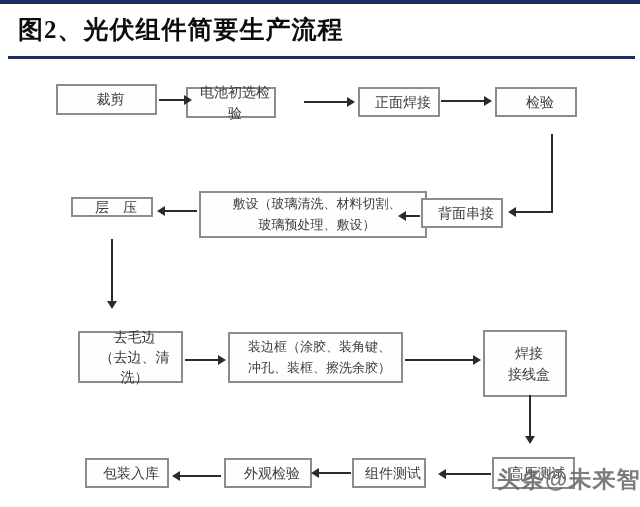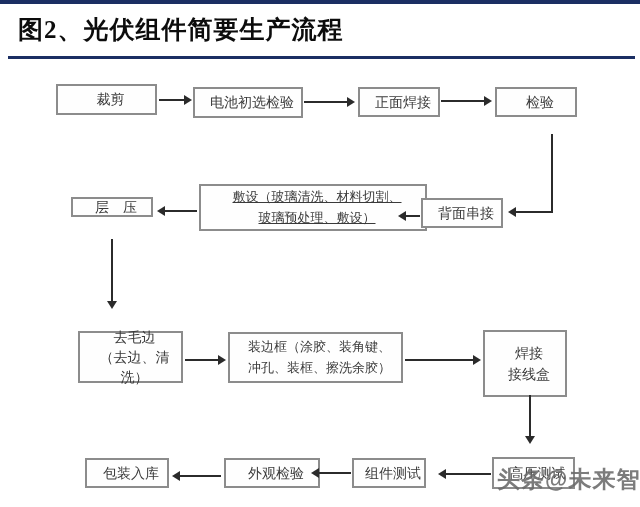--- a/index.html
+++ b/index.html
@@ -28,32 +28,32 @@
   .ah-right{border-top:5px solid transparent;border-bottom:5px solid transparent;border-left:8px solid #2b2b2b;}
   .ah-left{border-top:5px solid transparent;border-bottom:5px solid transparent;border-right:8px solid #2b2b2b;}
   .ah-down{border-left:5px solid transparent;border-right:5px solid transparent;border-top:8px solid #2b2b2b;}
   .watermark{
     position:absolute;left:497px;top:464px;z-index:10;
     font-size:23px;font-weight:bold;color:#6a6a6a;opacity:.88;letter-spacing:1px;
     white-space:nowrap;
   }
   
   #n-cut{left:56px;top:84px;width:101px;height:31px;}
-  #n-cell{left:193px;top:87px;width:110px;height:31px;}
+  #n-cell{left:186px;top:87px;width:90px;height:31px;}
   #n-front{left:358px;top:87px;width:82px;height:30px;}
   #n-inspect{left:495px;top:87px;width:82px;height:30px;}
-  #n-layup{left:199px;top:184px;width:228px;height:47px;text-decoration:underline;}
+  #n-layup{left:199px;top:191px;width:228px;height:47px;}
   #n-backstring{left:421px;top:198px;width:82px;height:30px;}
   #n-lam{left:71px;top:197px;width:82px;height:20px;}
   #n-deburr{left:78px;top:331px;width:105px;height:52px;}
   #n-frame{left:228px;top:332px;width:175px;height:51px;}
   #n-junction{left:483px;top:330px;width:84px;height:67px;}
   #n-hipot{left:492px;top:457px;width:83px;height:32px;}
   #n-module{left:352px;top:458px;width:74px;height:30px;}
-  #n-visual{left:224px;top:458px;width:96px;height:30px;}
+  #n-visual{left:224px;top:458px;width:88px;height:30px;}
   #n-pack{left:85px;top:458px;width:84px;height:30px;}
 </style>
 </head>
 <body>
 
 <div id="canvas">
 
   <div class="toprule"></div>
   <div class="title">图2、光伏组件简要生产流程</div>
   <div class="titlerule"></div>

